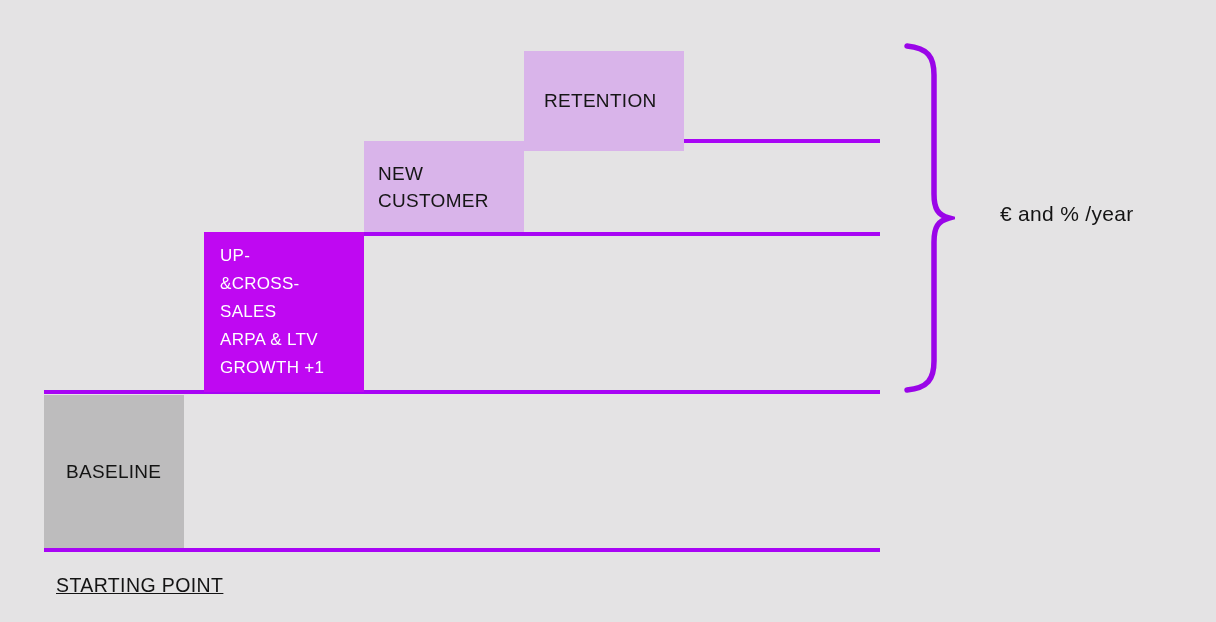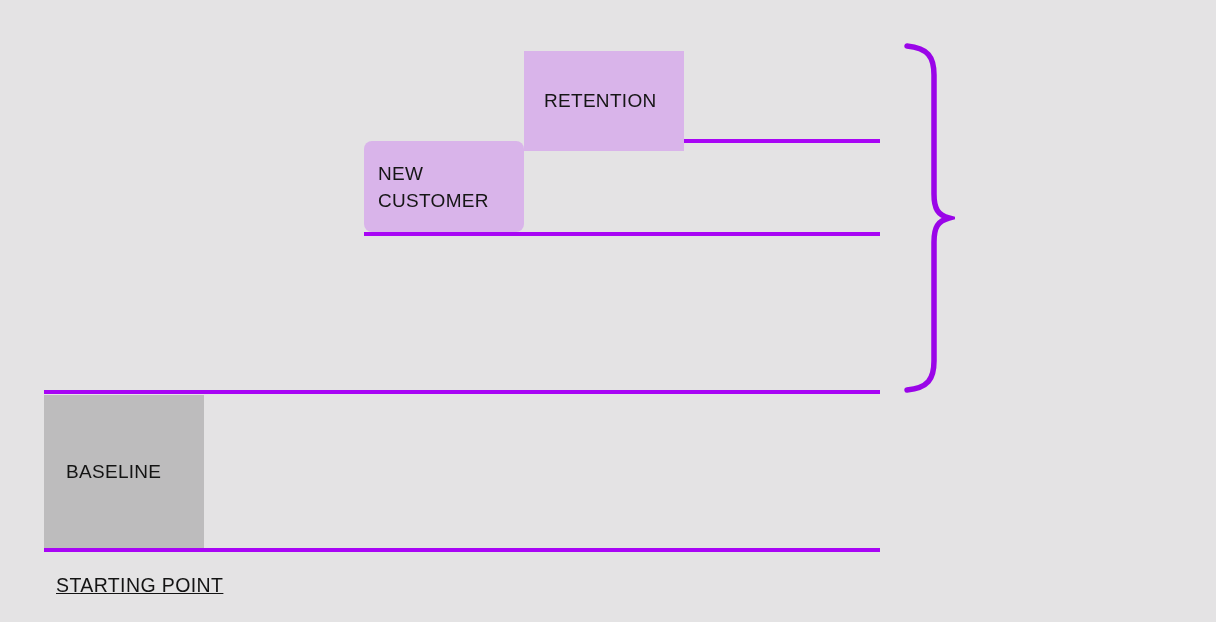--- a/index.html
+++ b/index.html
@@ -15,21 +15,21 @@
   .box {
     position: absolute;
     display: flex;
     box-sizing: border-box;
   }
   .box-label {
     letter-spacing: 0.3px;
     white-space: pre-line;
   }
   .baseline-box {
-    left: 44px; top: 395px; width: 160px; height: 153px;
+    left: 44px; top: 395px; width: 140px; height: 153px;
     background: #bdbcbd;
     align-items: center;
     padding-left: 22px;
     font-size: 19px;
     color: #141414;
   }
   .upsell-box {
     left: 204px; top: 232px; width: 160px; height: 160px;
     background: #bf08f2;
     color: #ffffff;
@@ -38,21 +38,20 @@
     padding: 10px 0 0 16px;
   }
   .new-customer-box {
     left: 364px; top: 141px; width: 160px; height: 91px;
     background: #d9b4ea;
     color: #161616;
     font-size: 19px;
     line-height: 27px;
     align-items: center;
     padding-left: 14px;
-    border-radius: 8px;
   }
   .retention-box {
     left: 524px; top: 51px; width: 160px; height: 100px;
     background: #d9b4ea;
     color: #161616;
     font-size: 19px;
     align-items: center;
     padding-left: 20px;
   }
   .hline {
@@ -90,32 +89,40 @@
 
   <div class="hline line-1"></div>
   <div class="hline line-2"></div>
   <div class="hline line-3"></div>
   <div class="hline line-4"></div>
 
   <div class="box baseline-box">
     <span class="box-label">BASELINE</span>
   </div>
 
+  <div class="box upsell-box">
+    <span class="box-label">UP-
+&amp;CROSS-
+SALES
+ARPA &amp; LTV
+GROWTH +1</span>
+  </div>
 
   <div class="box new-customer-box">
     <span class="box-label">NEW
 CUSTOMER</span>
   </div>
 
   <div class="box retention-box">
     <span class="box-label">RETENTION</span>
   </div>
 
   <div class="abs starting-point">STARTING POINT</div>
 
   <div class="abs brace-wrap">
     <svg width="54" height="352" viewBox="0 0 54 352" fill="none" xmlns="http://www.w3.org/2000/svg">
       <path d="M6,4 C27,6 33,15 33,33 L33,152 C33,167 37,173 48,176 C37,179 33,185 33,200 L33,319 C33,337 27,346 6,348" stroke="#9a05e8" stroke-width="5.5" fill="none" stroke-linecap="round"></path>
     </svg>
   </div>
 
+  <div class="abs axis-label">€ and % /year</div>
 
 </div>
 
 </body></html>

